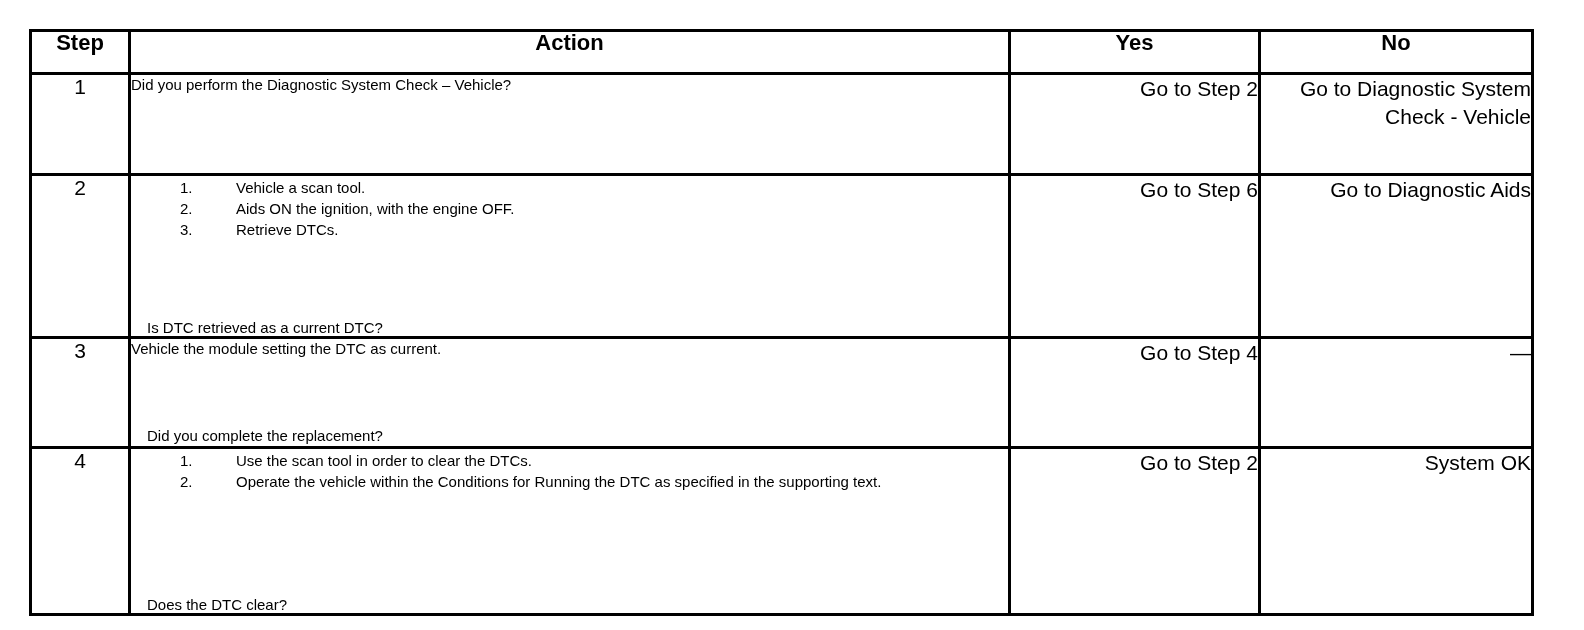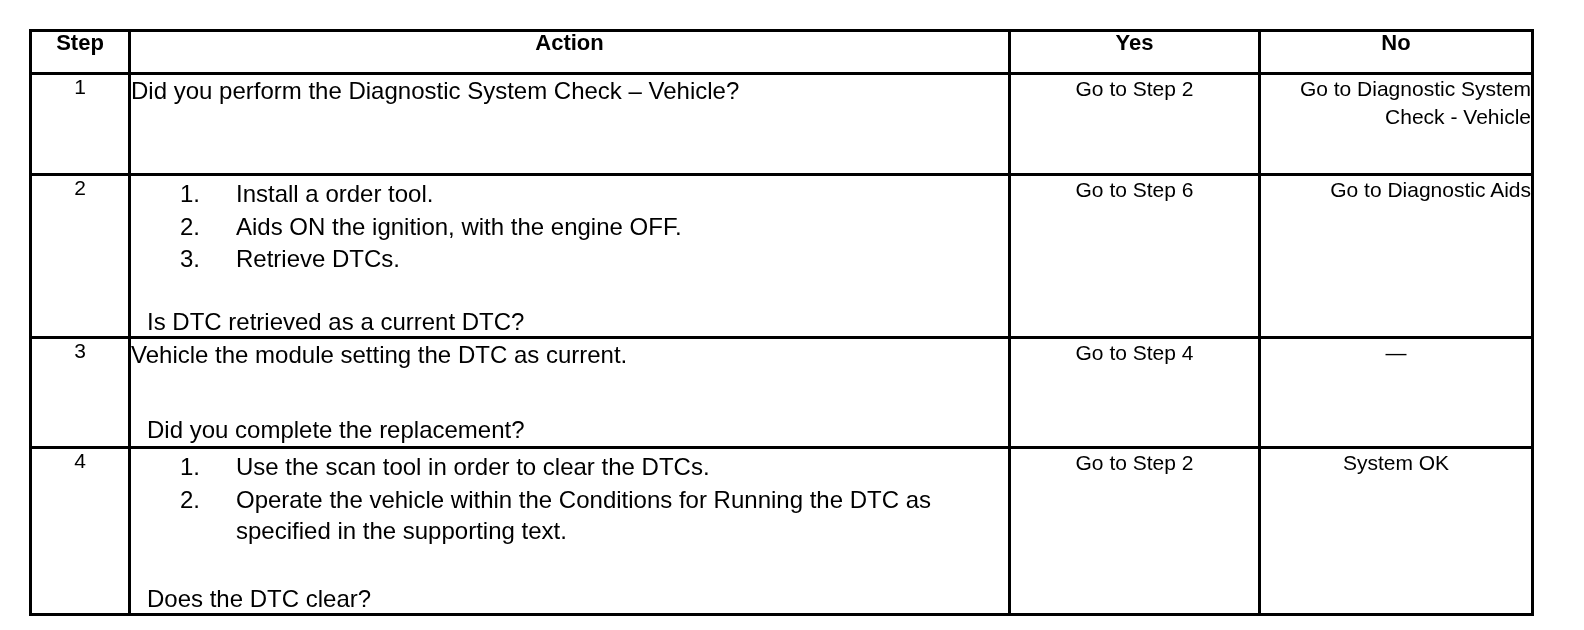--- a/index.html
+++ b/index.html
@@ -63,21 +63,21 @@
   td.step-cell {
     text-align: center;
     vertical-align: middle;
     font-size: 21px;
     font-weight: normal;
   }
 
   td.action-cell {
     position: relative;
     padding: 6px 0 6px 6px;
-    font-size: 24px;
+    font-size: 15px;
     line-height: 1.32;
     text-align: left;
   }
   td.action-cell .lead {
     display: block;
     margin: 0;
     white-space: nowrap;
   }
   td.action-cell ol.steps {
     list-style: none;
@@ -114,21 +114,21 @@
     bottom: 0;
     width: 100%;
   }
 
   td.ans-cell {
     font-size: 21px;
     line-height: 1.32;
     vertical-align: bottom;
     padding: 4px 6px 6px 6px;
   }
-  td.ans-cell.center { text-align: center; }
+  td.ans-cell.center { text-align: right; }
   td.ans-cell.left   { text-align: right; }
   td.ans-cell.top    { vertical-align: top; }
 
   td.ans-cell .ans-text { display: block; }
 
   
   tr.row-1 td { height: 98px; }
   tr.row-2 td { height: 160px; }
   tr.row-3 td { height: 107px; }
   tr.row-4 td { height: 164px; }
@@ -181,21 +181,21 @@
 
       <tr class="row-2">
         <td class="step-cell">
           <span>2</span>
         </td>
         <td class="action-cell">
           <div class="cell-inner">
             <ol class="steps">
               <li>
                 <span class="num">1.</span>
-                <span>Install a order tool.</span>
+                <span>Vehicle a scan tool.</span>
               </li>
               <li>
                 <span class="num">2.</span>
                 <span>Aids ON the ignition, with the engine OFF.</span>
               </li>
               <li>
                 <span class="num">3.</span>
                 <span>Retrieve DTCs.</span>
               </li>
             </ol>

